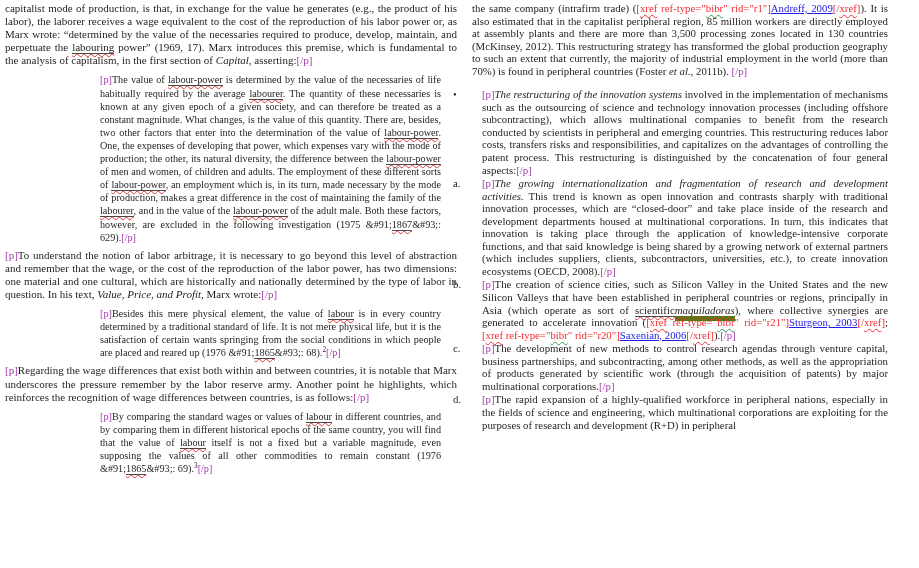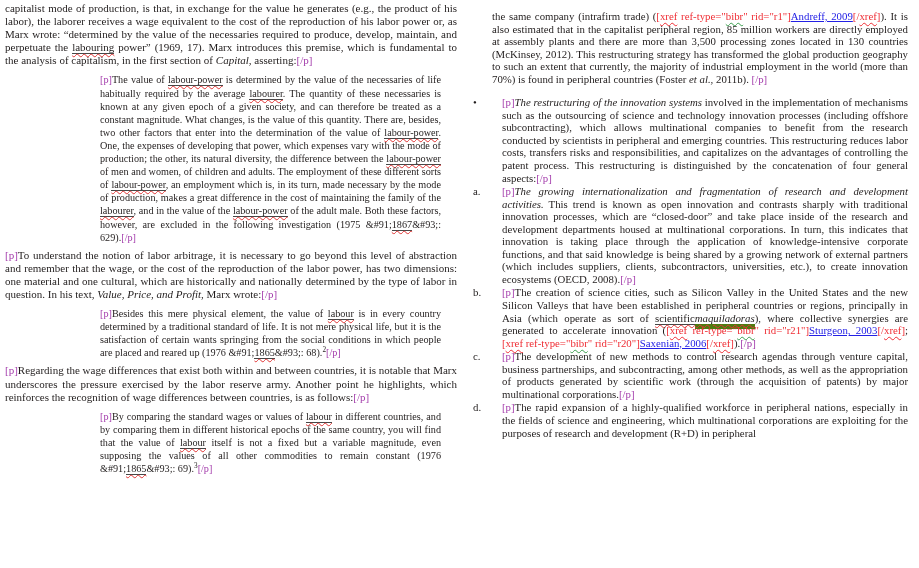--- a/index.html
+++ b/index.html
@@ -3,21 +3,21 @@
 <meta charset="utf-8">
 <style>
   html,body { margin:0; padding:0; }
   body {
     width:919px; height:568px; overflow:hidden; background:#ffffff;
     font-family:"Liberation Serif","DejaVu Serif",serif;
     color:#211d1d;
   }
   .col { position:absolute; top:2px; }
   .col-left  { left:5px;   width:452px; }
-  .col-right { left:492px; width:416px;margin-top:8px; }
+  .col-right { left:472px; width:416px; }
 
   .para {
     font-size:11px; line-height:13.1px; text-align:justify;
     margin:0 0 6px 0;
   }
   .quote {
     font-size:10.2px; line-height:13.1px; text-align:justify;
     margin:0 16px 5px 95px;
   }
   .col-right .para { font-size:10.8px; line-height:12.55px; margin:0 0 11px 0; }
@@ -41,21 +41,21 @@
 </head>
 <body>
 
 <div class="page">
 
   <div class="col col-left">
     <div class="para"><span>capitalist mode of production, is that, in exchange for the value he generates (e.g., the product of his labor), the laborer receives a wage equivalent to the cost of the reproduction of his labor power or, as Marx wrote: “determined by the value of the necessaries required to produce, develop, maintain, and perpetuate the </span><span class="r-uw">labouring</span><span> power” (1969, 17). Marx introduces this premise, which is fundamental to the analysis of capitalism, in the first section of </span><span class="r-it">Capital,</span><span> asserting:</span><span class="r-tag">[/p]</span></div>
     <div class="quote"><span class="r-tag">[p]</span><span>The value of </span><span class="r-uw">labour-power</span><span> is determined by the value of the necessaries of life habitually required by the average </span><span class="r-uw">labourer</span><span>. The quantity of these necessaries is known at any given epoch of a given society, and can therefore be treated as a constant magnitude. What changes, is the value of this quantity. There are, besides, two other factors that enter into the determination of the value of </span><span class="r-uw">labour-power</span><span>. One, the expenses of developing that power, which expenses vary with the mode of production; the other, its natural diversity, the difference between the </span><span class="r-uw">labour-power</span><span> of men and women, of children and adults. The employment of these different sorts of </span><span class="r-uw">labour-power</span><span>, an employment which is, in its turn, made necessary by the mode of production, makes a great difference in the cost of maintaining the family of the </span><span class="r-uw">labourer</span><span>, and in the value of the </span><span class="r-uw">labour-power</span><span> of the adult male. Both these factors, however, are excluded in the following investigation (1975 &amp;#91;</span><span class="r-uw">1867</span><span>&amp;#93;: 629).</span><span class="r-tag">[/p]</span></div>
     <div class="para"><span class="r-tag">[p]</span><span>To understand the notion of labor arbitrage, it is necessary to go beyond this level of abstraction and remember that the wage, or the cost of the reproduction of the labor power, has two dimensions: one material and one cultural, which are historically and nationally determined by the type of labor in question. In his text, </span><span class="r-it">Value, Price, and Profit,</span><span> Marx wrote:</span><span class="r-tag">[/p]</span></div>
     <div class="quote"><span class="r-tag">[p]</span><span>Besides this mere physical element, the value of </span><span class="r-uw">labour</span><span> is in every country determined by a traditional standard of life. It is not mere physical life, but it is the satisfaction of certain wants springing from the social conditions in which people are placed and reared up (1976 &amp;#91;</span><span class="r-uw">1865</span><span>&amp;#93;: 68).</span><span class="r-sup">2</span><span class="r-tag">[/p]</span></div>
-    <div class="para"><span class="r-tag">[p]</span><span>Regarding the wage differences that exist both within and between countries, it is notable that Marx underscores the pressure exercised by the labor reserve army. Another point he highlights, which reinforces the recognition of wage differences between countries, is as follows:</span><span class="r-tag">[/p]</span></div>
+    <div class="para"><span class="r-tag">[p]</span><span>Regarding the wage differences that exist both within and between countries, it is notable that Marx underscores the pressure remember by the labor reserve army. Another point he highlights, which reinforces the recognition of wage differences between countries, is as follows:</span><span class="r-tag">[/p]</span></div>
     <div class="quote"><span class="r-tag">[p]</span><span>By comparing the standard wages or values of </span><span class="r-uw">labour</span><span> in different countries, and by comparing them in different historical epochs of the same country, you will find that the value of </span><span class="r-uw">labour</span><span> itself is not a fixed but a variable magnitude, even supposing the values of all other commodities to remain constant (1976 &amp;#91;</span><span class="r-uw">1865</span><span>&amp;#93;: 69).</span><span class="r-sup">3</span><span class="r-tag">[/p]</span></div>
   </div>
 
   <div class="col col-right">
     <div class="para"><span>the same company (intrafirm trade) (</span><span class="r-xref">[</span><span class="r-xref-w">xref</span><span class="r-xref"> ref-type="</span><span class="r-xref-g">bibr</span><span class="r-xref">" rid="r1"]</span><span class="r-link">Andreff, 2009</span><span class="r-xref">[/</span><span class="r-xref-w">xref</span><span class="r-xref">]</span><span>). It is also estimated that in the capitalist peripheral region, 85 million workers are directly employed at assembly plants and there are more than 3,500 processing zones located in 130 countries (McKinsey, 2012). This restructuring strategy has transformed the global production geography to such an extent that currently, the majority of industrial employment in the world (more than 70%) is found in peripheral countries (Foster </span><span class="r-it">et al.,</span><span> 2011b). </span><span class="r-tag">[/p]</span></div>
 
     <div class="li">
       <span class="marker">•</span>
       <span><span class="r-tag">[p]</span><span class="r-it">The restructuring of the innovation systems</span><span> involved in the implementation of mechanisms such as the outsourcing of science and technology innovation processes (including offshore subcontracting), which allows multinational companies to benefit from the research conducted by scientists in peripheral and emerging countries. This restructuring reduces labor costs, transfers risks and responsibilities, and capitalizes on the advantages of controlling the patent process. This restructuring is distinguished by the concatenation of four general aspects:</span><span class="r-tag">[/p]</span></span>
     </div>

